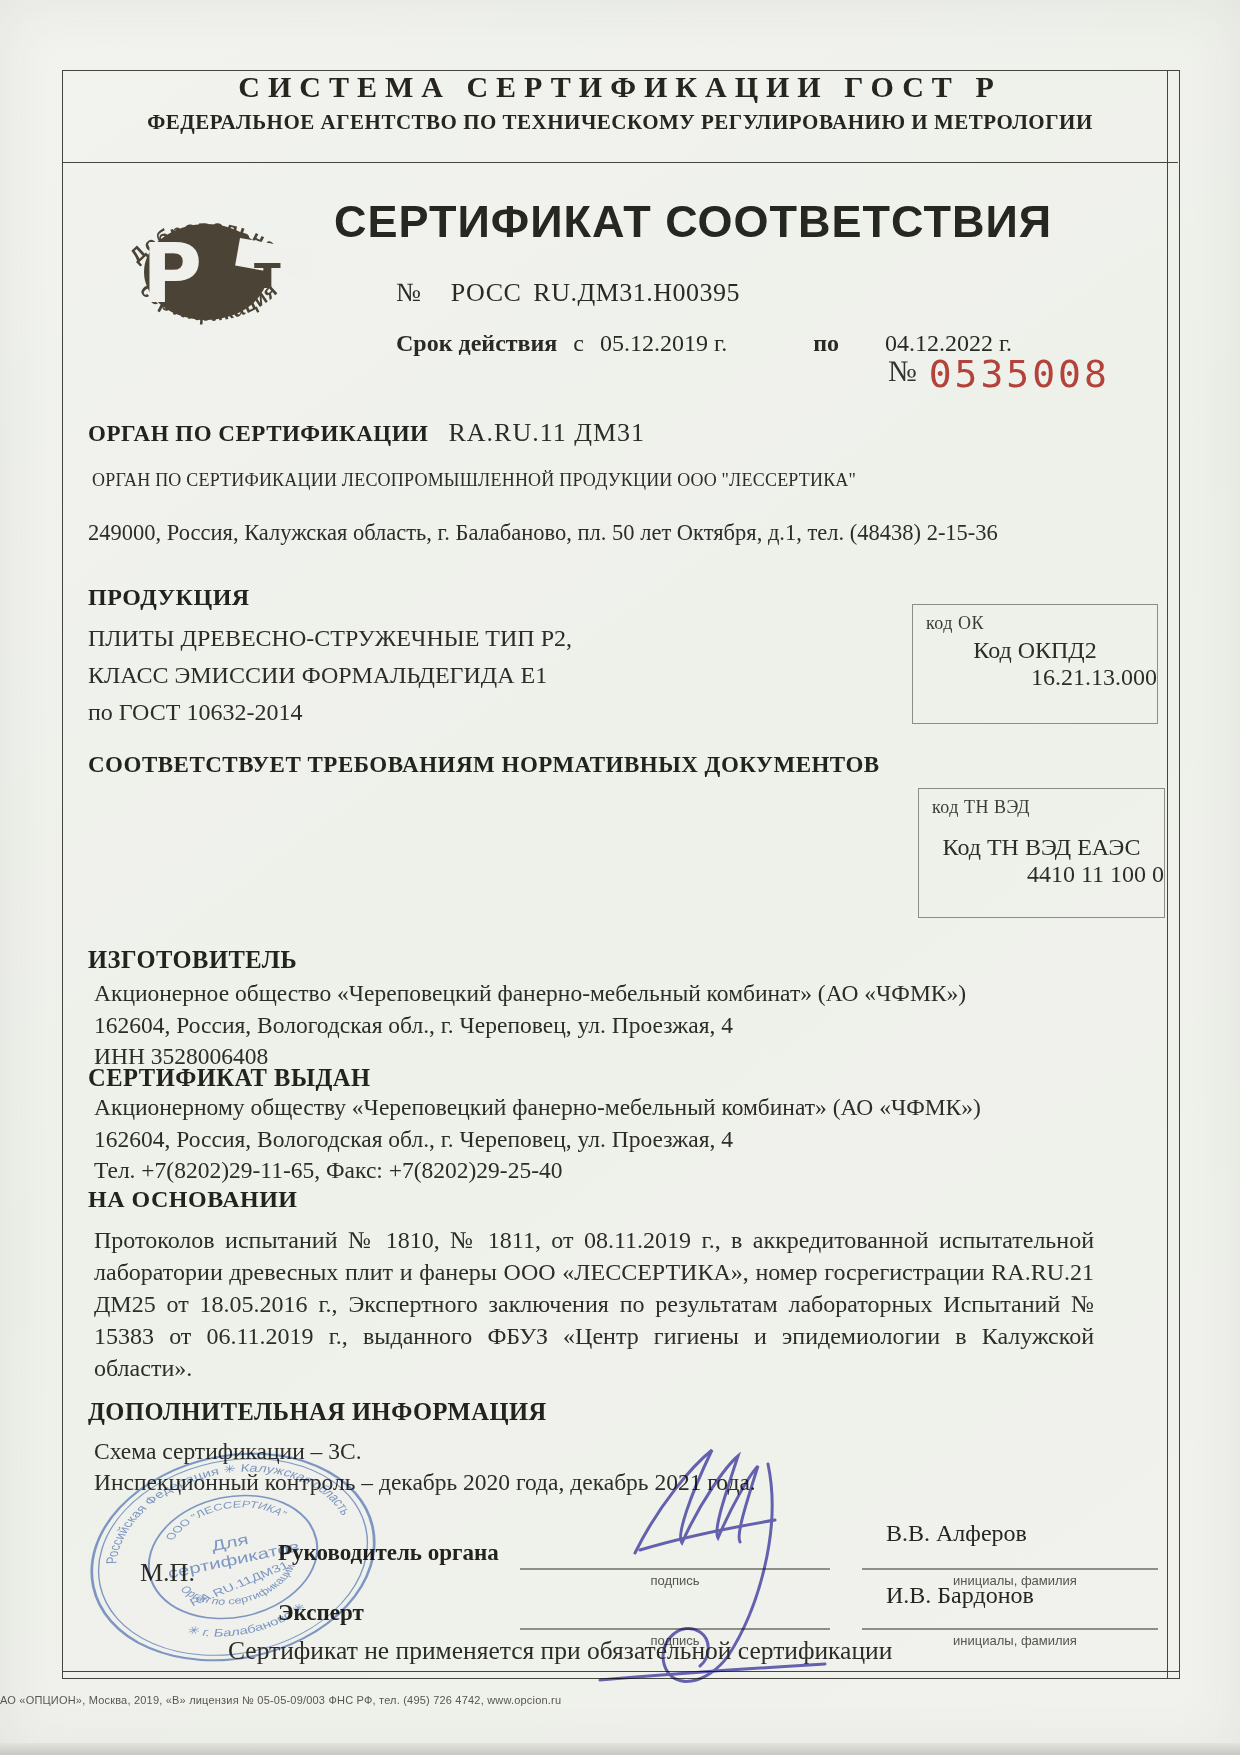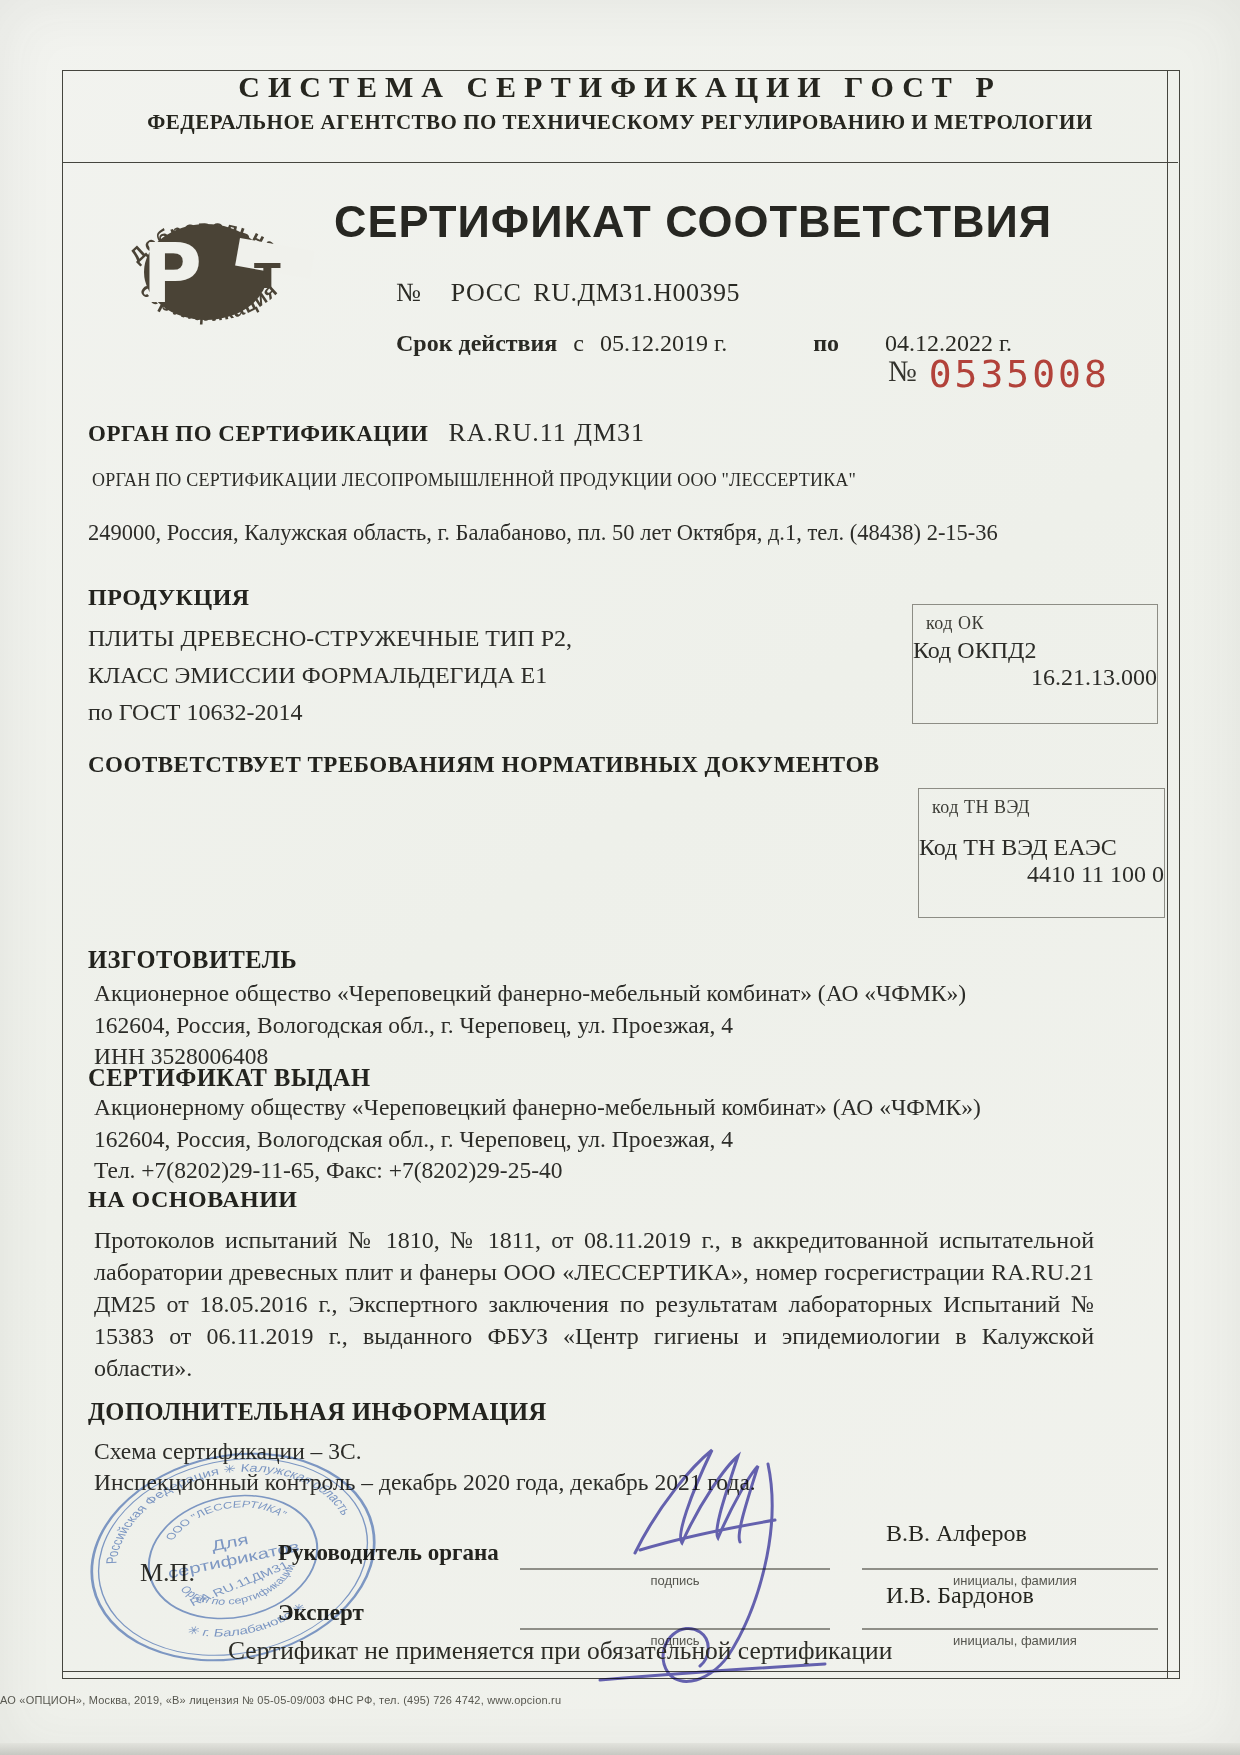--- a/index.html
+++ b/index.html
@@ -50,21 +50,21 @@
   .org-addr{position:absolute;left:88px;top:520px;font-size:22.5px;}
   
   .sec-label{position:absolute;left:88px;font-weight:bold;font-size:24px;
     letter-spacing:.5px;color:#23231e;}
   .prod-label{top:584px;}
   .prod-lines{position:absolute;left:88px;top:620px;font-size:24px;line-height:37px;}
   .code-box{position:absolute;border:1.2px solid #8d8d85;background:transparent;}
   .okp-box{left:912px;top:604px;width:244px;height:118px;}
   .tnved-box{left:918px;top:788px;width:245px;height:128px;}
   .code-corner{font-size:18px;color:#3c3c36;padding:8px 0 0 13px;letter-spacing:.5px;}
-  .code-title{font-size:24px;margin-top:3px;}
+  .code-title{text-align:center;font-size:24px;margin-top:3px;}
   .code-value{text-align:right;font-size:24px;}
   .tnved-box .code-title{margin-top:16px;}
   .comp-label{top:752px;font-size:23px;}
   .standard-line{position:absolute;left:88px;top:840px;font-size:25px;}
   .manuf-label{top:946px;font-size:24.5px;}
   .manuf-lines{position:absolute;left:94px;top:978px;font-size:23.5px;line-height:31.5px;}
   .issued-label{top:1064px;font-size:24.5px;}
   .issued-lines{position:absolute;left:94px;top:1092px;font-size:23.5px;line-height:31.5px;}
   .basis-label{top:1186px;}
   .basis-text{position:absolute;left:94px;top:1224px;width:1000px;font-size:24px;

